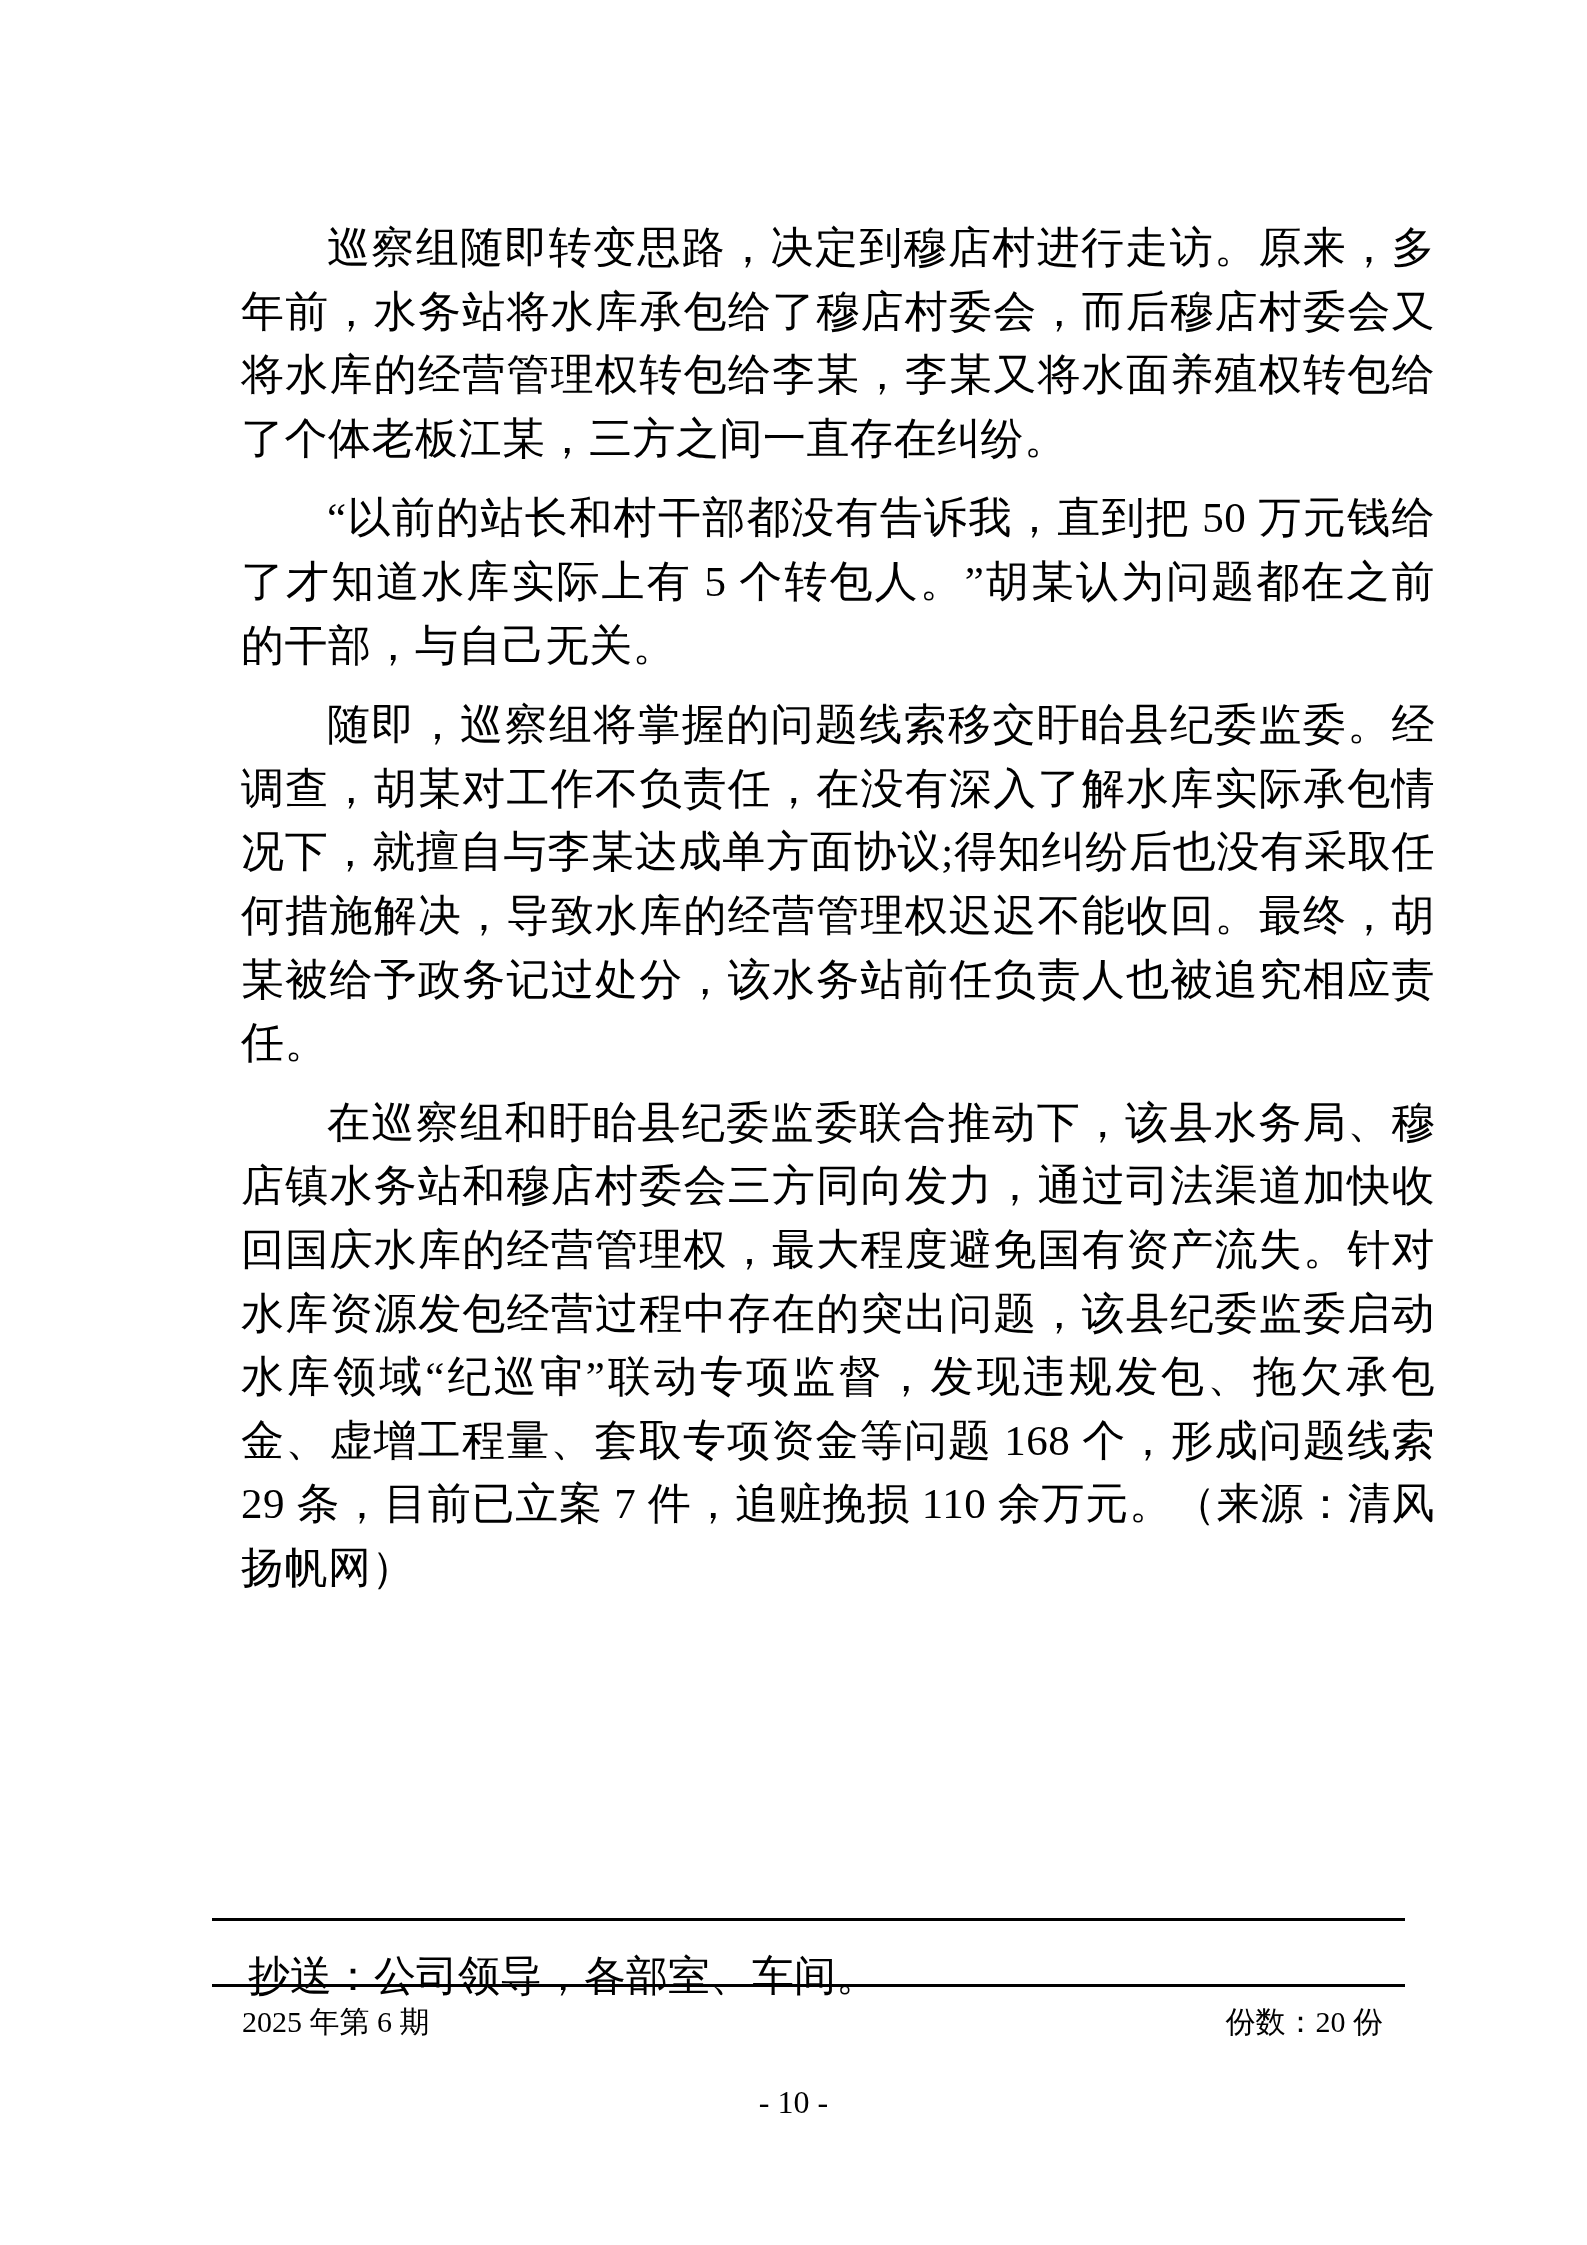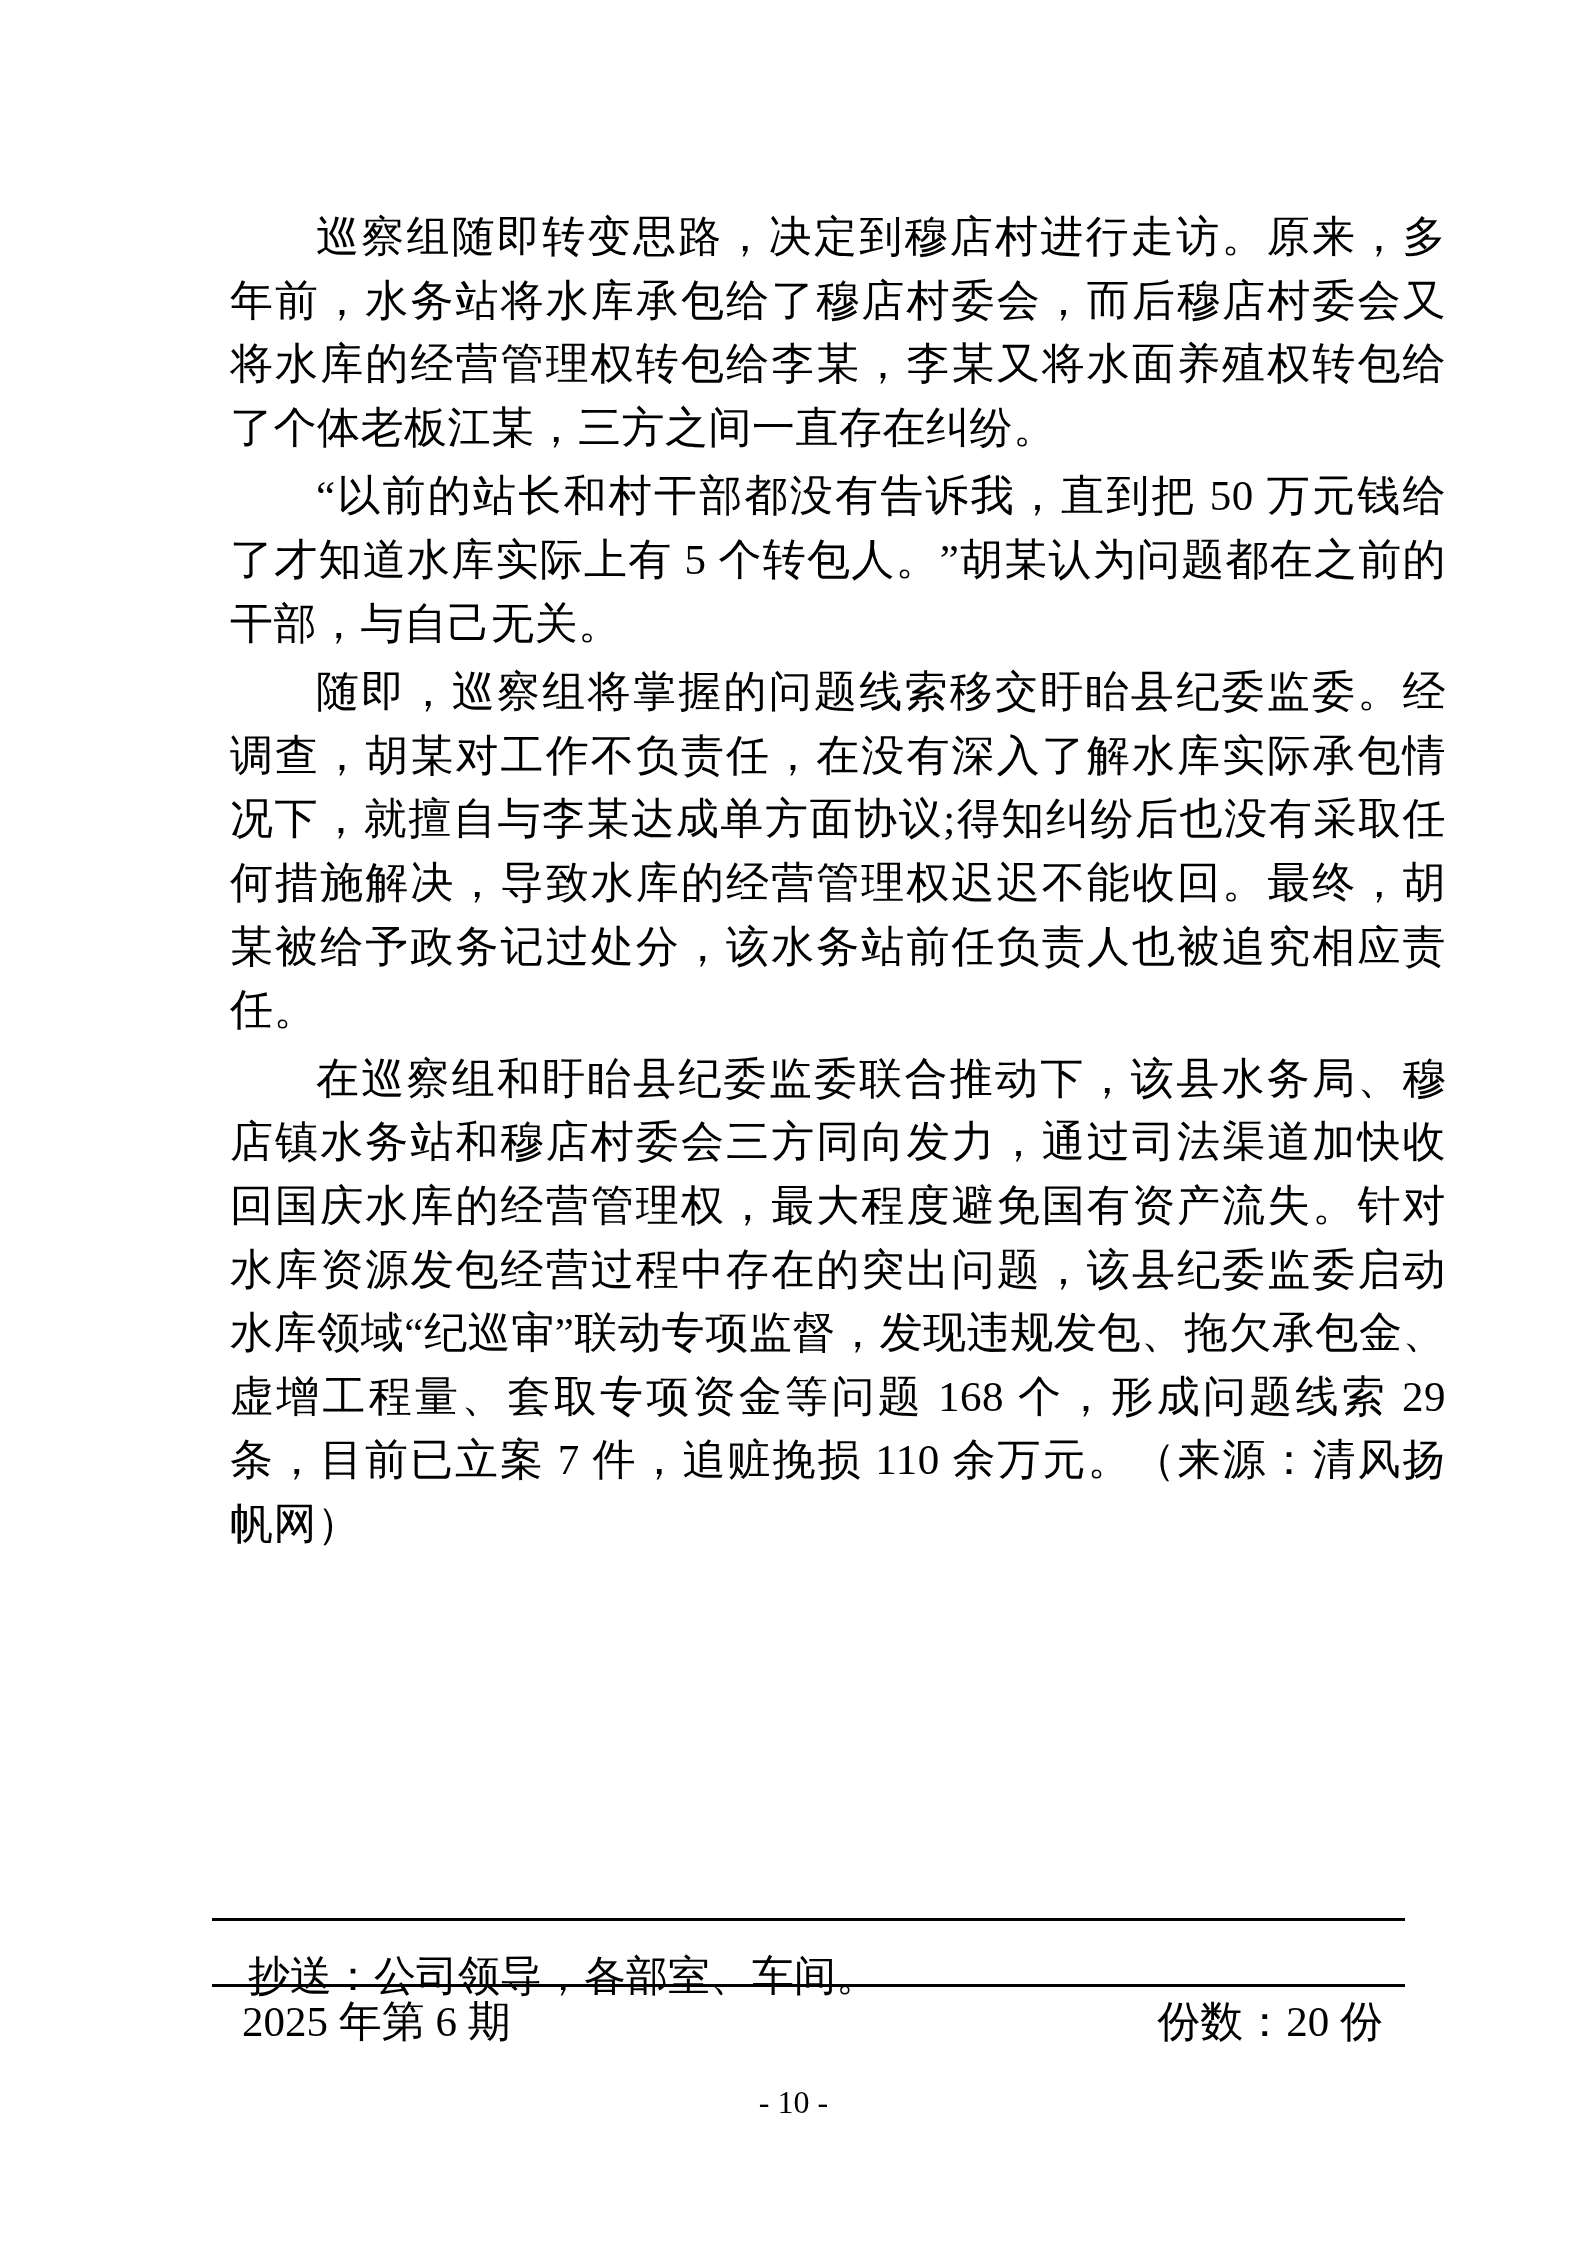--- a/index.html
+++ b/index.html
@@ -22,21 +22,21 @@
     left: 225px;
     top: 200px;
     width: 1226px;
     font-size: 43px;
     line-height: 63.6px;
     text-align: justify;
     text-justify: inter-ideograph;
     letter-spacing: 0.5px;
   }
   .body-text p {
-    margin: 5px;
+    margin: 16px;
     padding: 0;
     text-indent: 2em;
   }
   .rule {
     position: absolute;
     left: 212px;
     width: 1193px;
     height: 3px;
     background: #000000;
   }
@@ -53,21 +53,21 @@
     margin-top: 17px;
   }
   .issue-row {
     position: absolute;
     left: 212px;
     top: 1998px;
     width: 1193px;
     display: flex;
     justify-content: space-between;
     align-items: flex-start;
-    font-size: 43px;
+    font-size: 30px;
     line-height: 48px;
   }
   .issue-row .issue { padding-left: 30px; }
   .issue-row .copies { padding-right: 22px; }
   .page-number {
     position: absolute;
     left: 0;
     top: 2080px;
     width: 100%;
     text-align: center;

